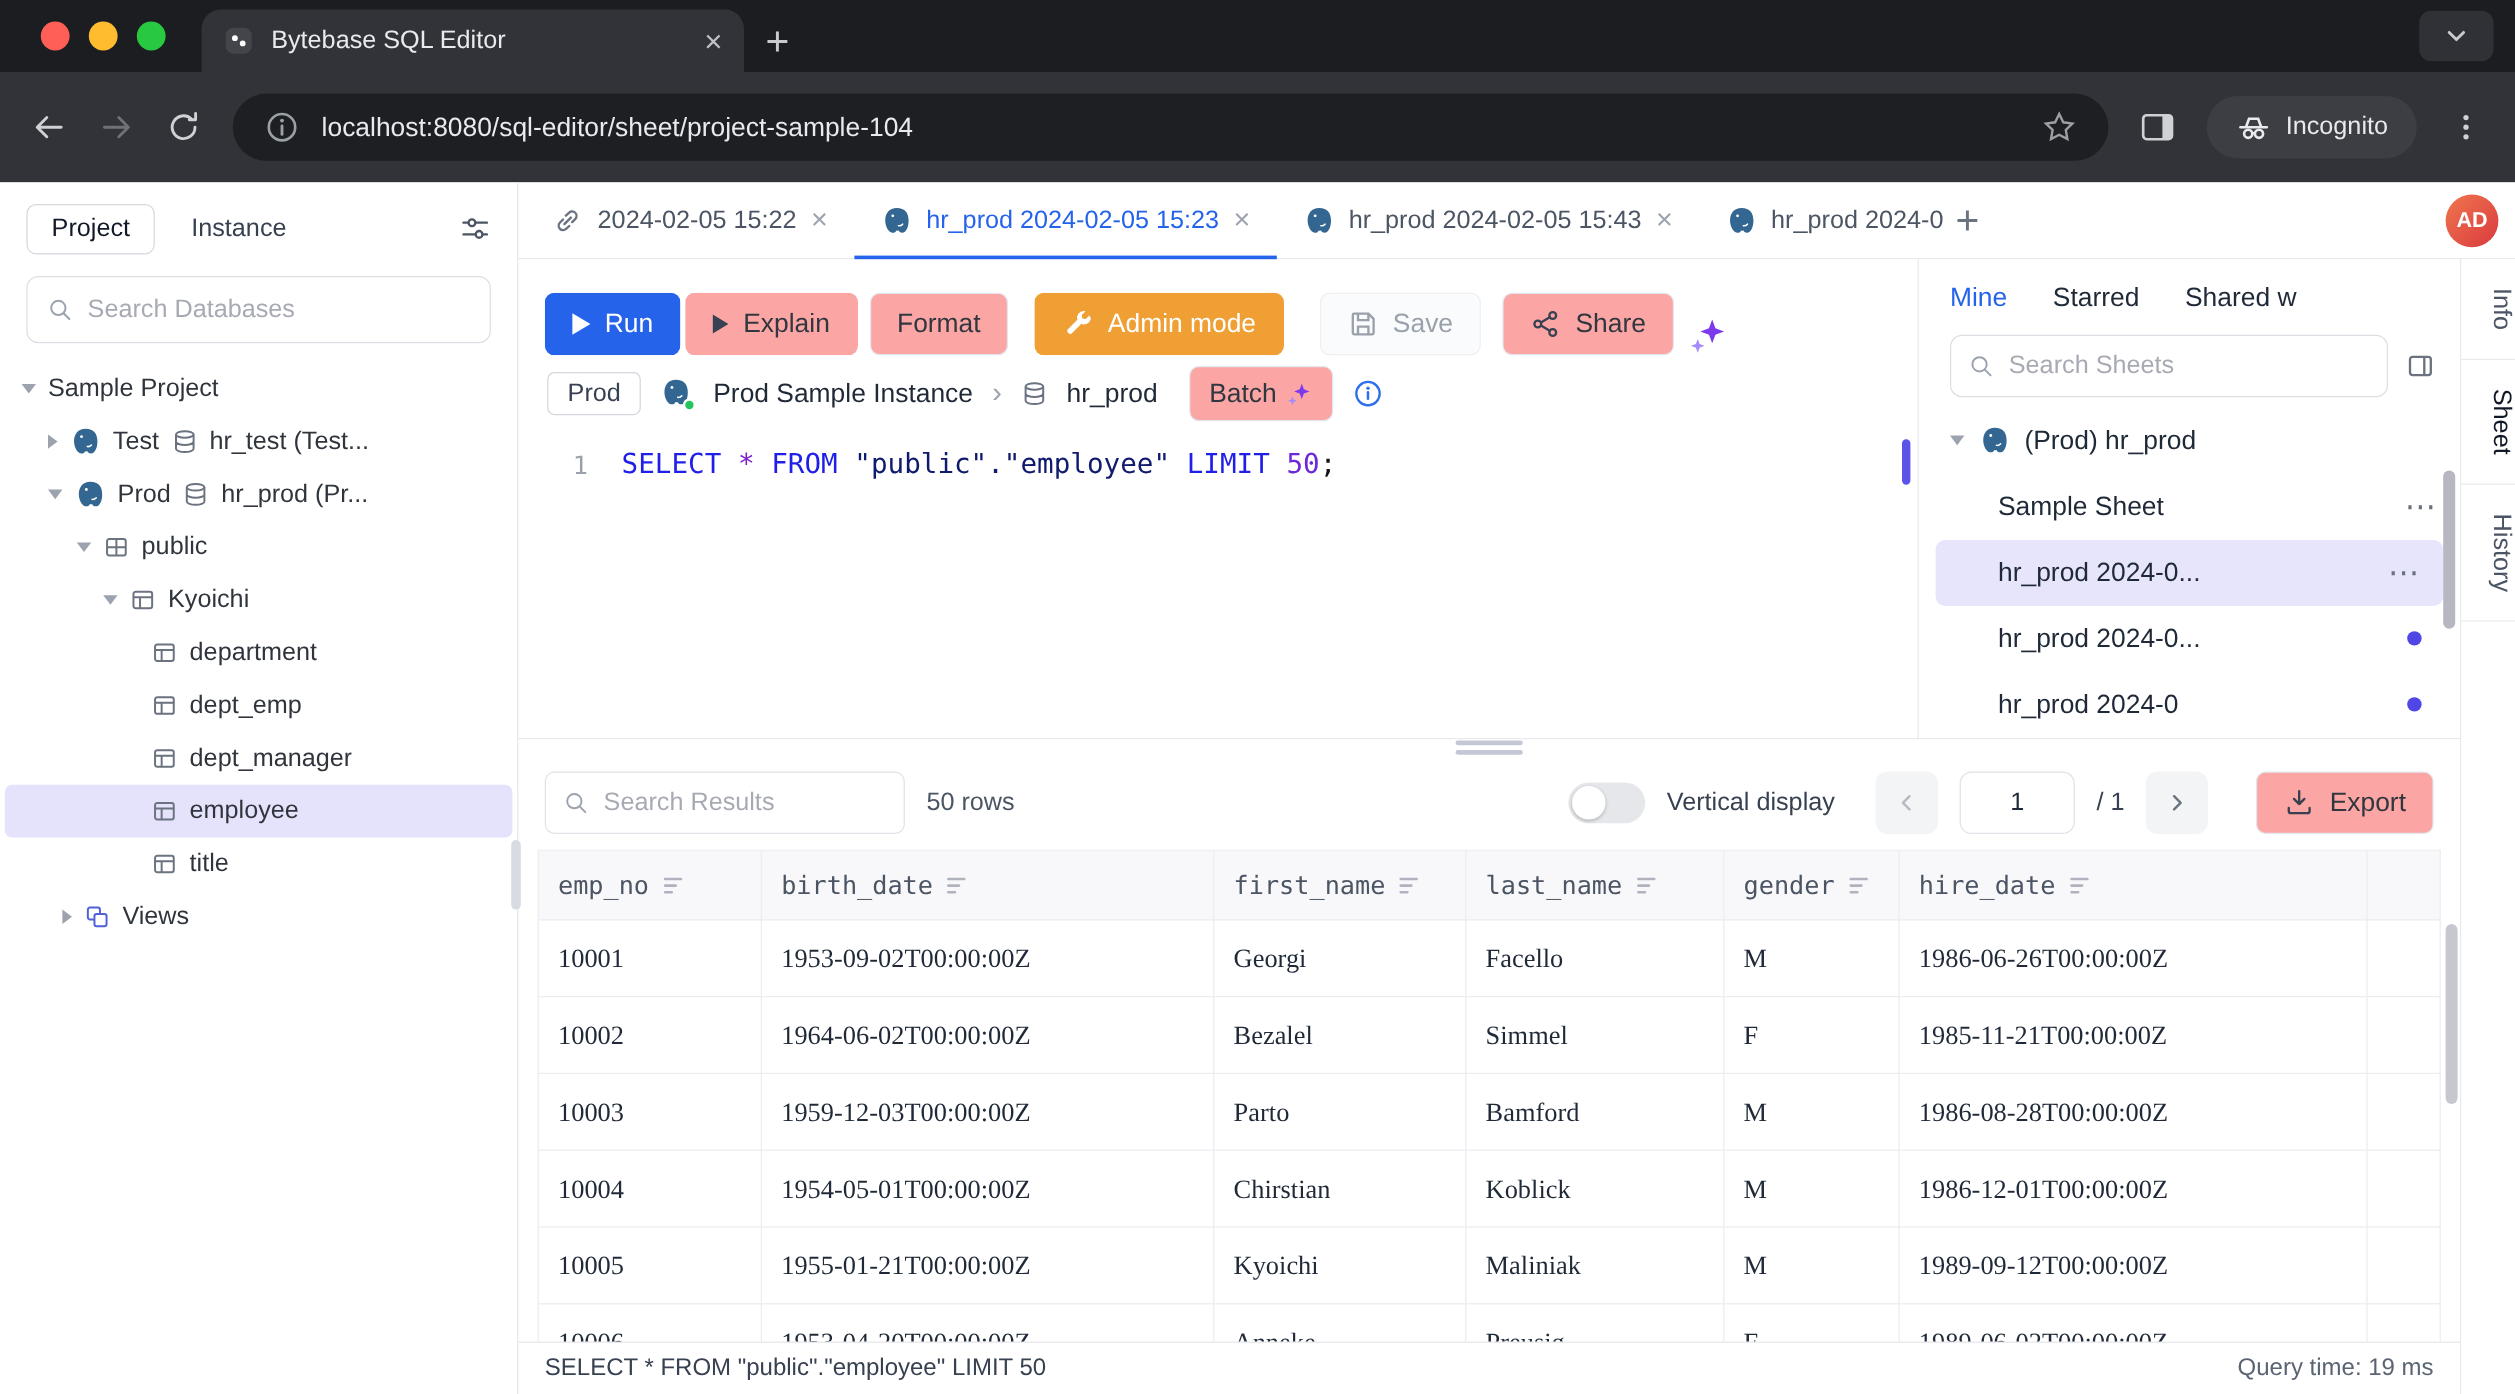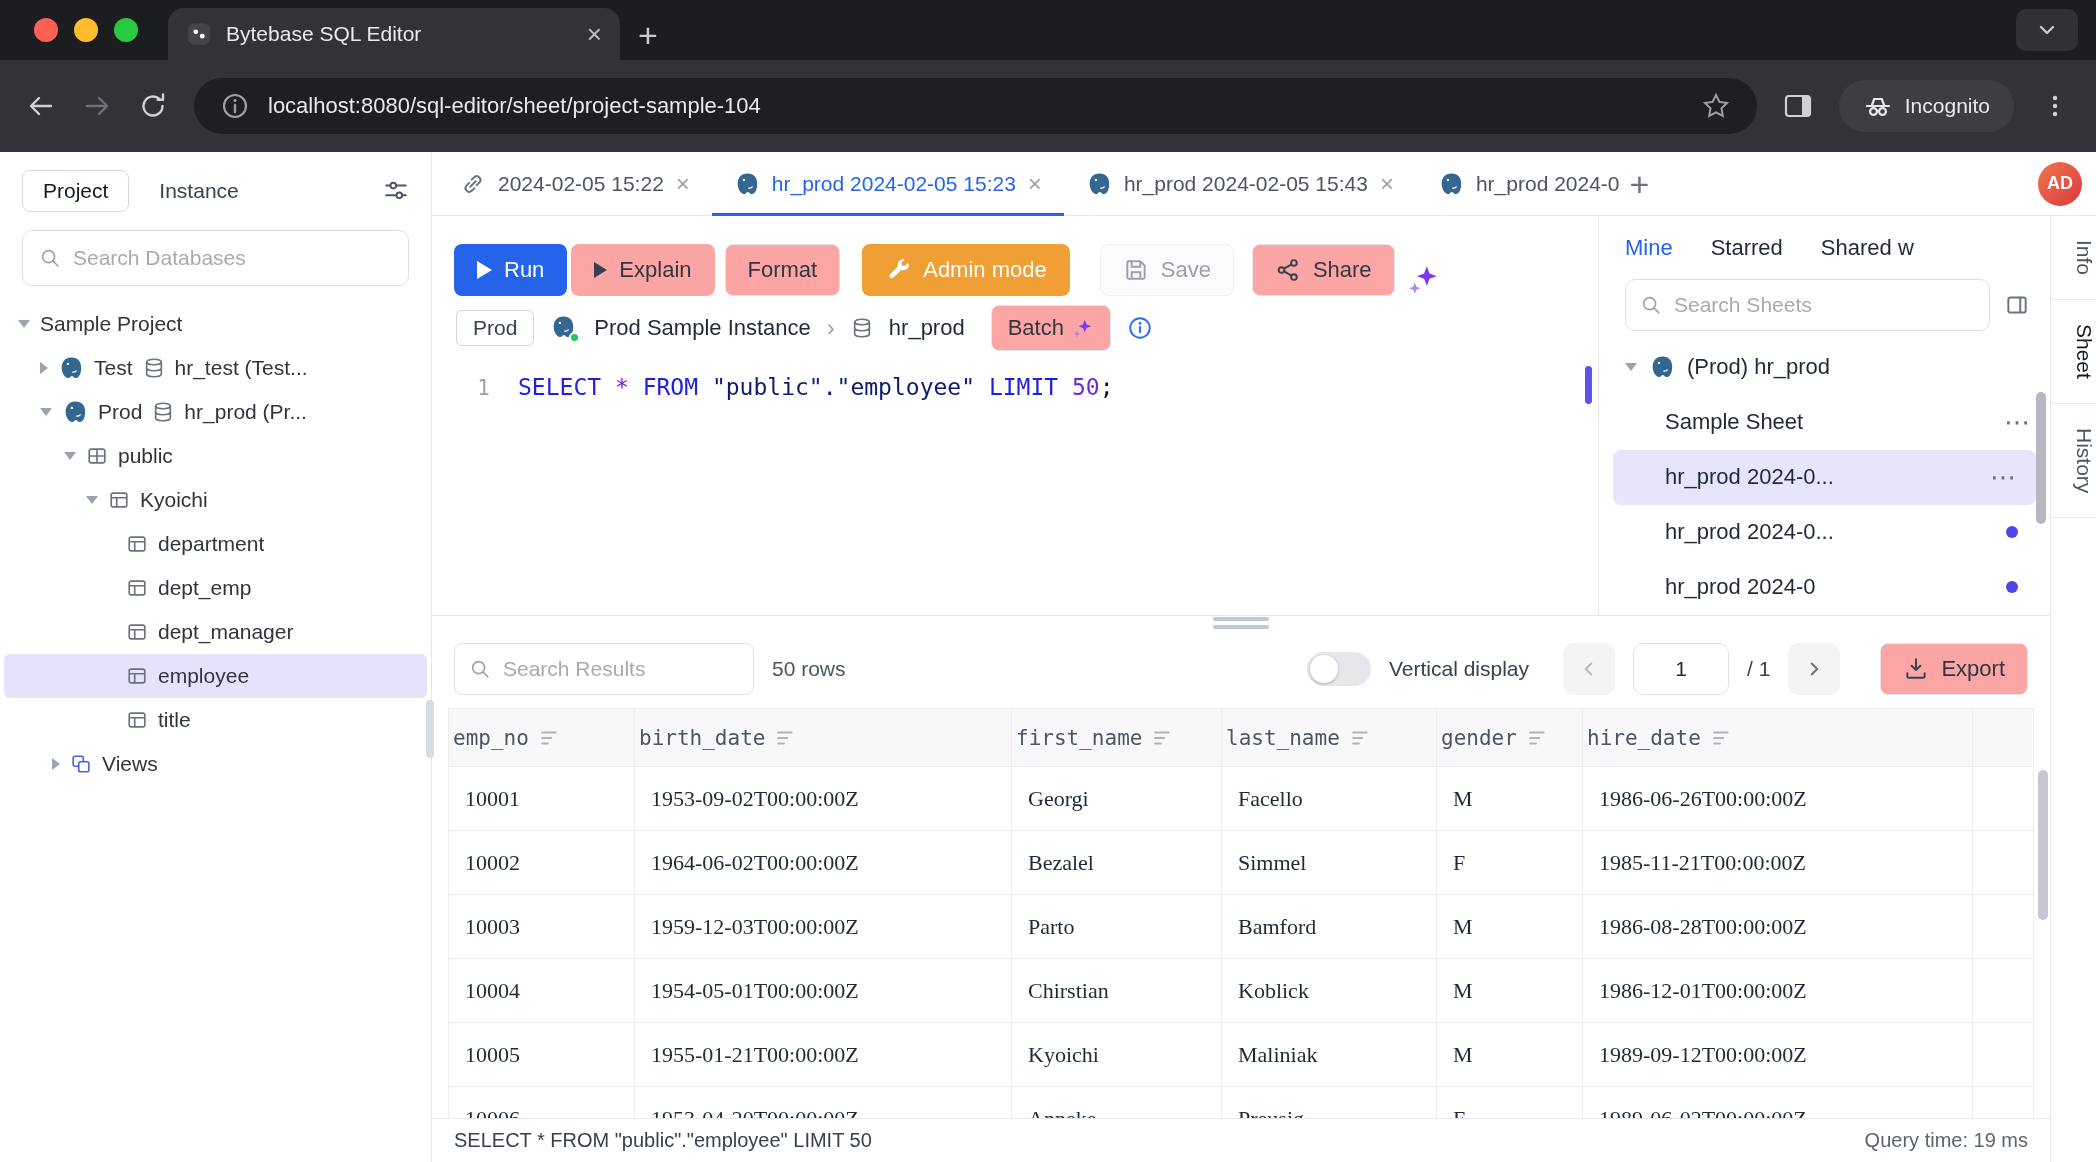--- a/index.html
+++ b/index.html
@@ -145,21 +145,21 @@
     box-shadow:0 1px 3px rgba(0,0,0,.25)}
   .tog-lbl{font-size:21px;color:#374151}
   .pg-btn{width:52px;height:52px;border-radius:10px;background:#f3f4f6;display:flex;align-items:center;
     justify-content:center;cursor:pointer;flex:none}
   .pg-input{width:96px;height:52px;border:1px solid #e0e2e8;border-radius:10px;text-align:center;
     font-size:21px;color:#1f2937;outline:0;font-family:"Liberation Sans",sans-serif}
   .pg-total{font-size:21px;color:#374151}
   .table-wrap{flex:1;overflow:hidden;padding:0 16px;position:relative}
   table.res{border-collapse:collapse;width:100%;table-layout:fixed}
   table.res th{height:58px;background:#f8f8fb;border:1px solid #ececf1;font-weight:normal;
-    font-size:21px;color:#4b5563;text-align:left;padding:0 4px;font-family:"DejaVu Sans Mono",monospace}
+    font-size:21px;color:#4b5563;text-align:left;padding:0 16px;font-family:"DejaVu Sans Mono",monospace}
   table.res th .th-in{display:flex;align-items:center;gap:10px}
   table.res td{height:64px;border:1px solid #ececf1;font-size:22px;color:#1f2937;padding:0 16px;
     font-family:Liberation Serif, serif;white-space:nowrap;overflow:hidden}
   .tbl-scroll{position:absolute;right:2px;top:62px;width:10px;height:150px;background:#c7c8cf;border-radius:5px}
 
   
   .statusbar{height:44px;border-top:1px solid #e6e7ec;display:flex;align-items:center;padding:0 22px;
     font-size:20px;color:#374151;flex:none}
   .qtime{margin-left:auto;color:#5b6472}
 </style>

